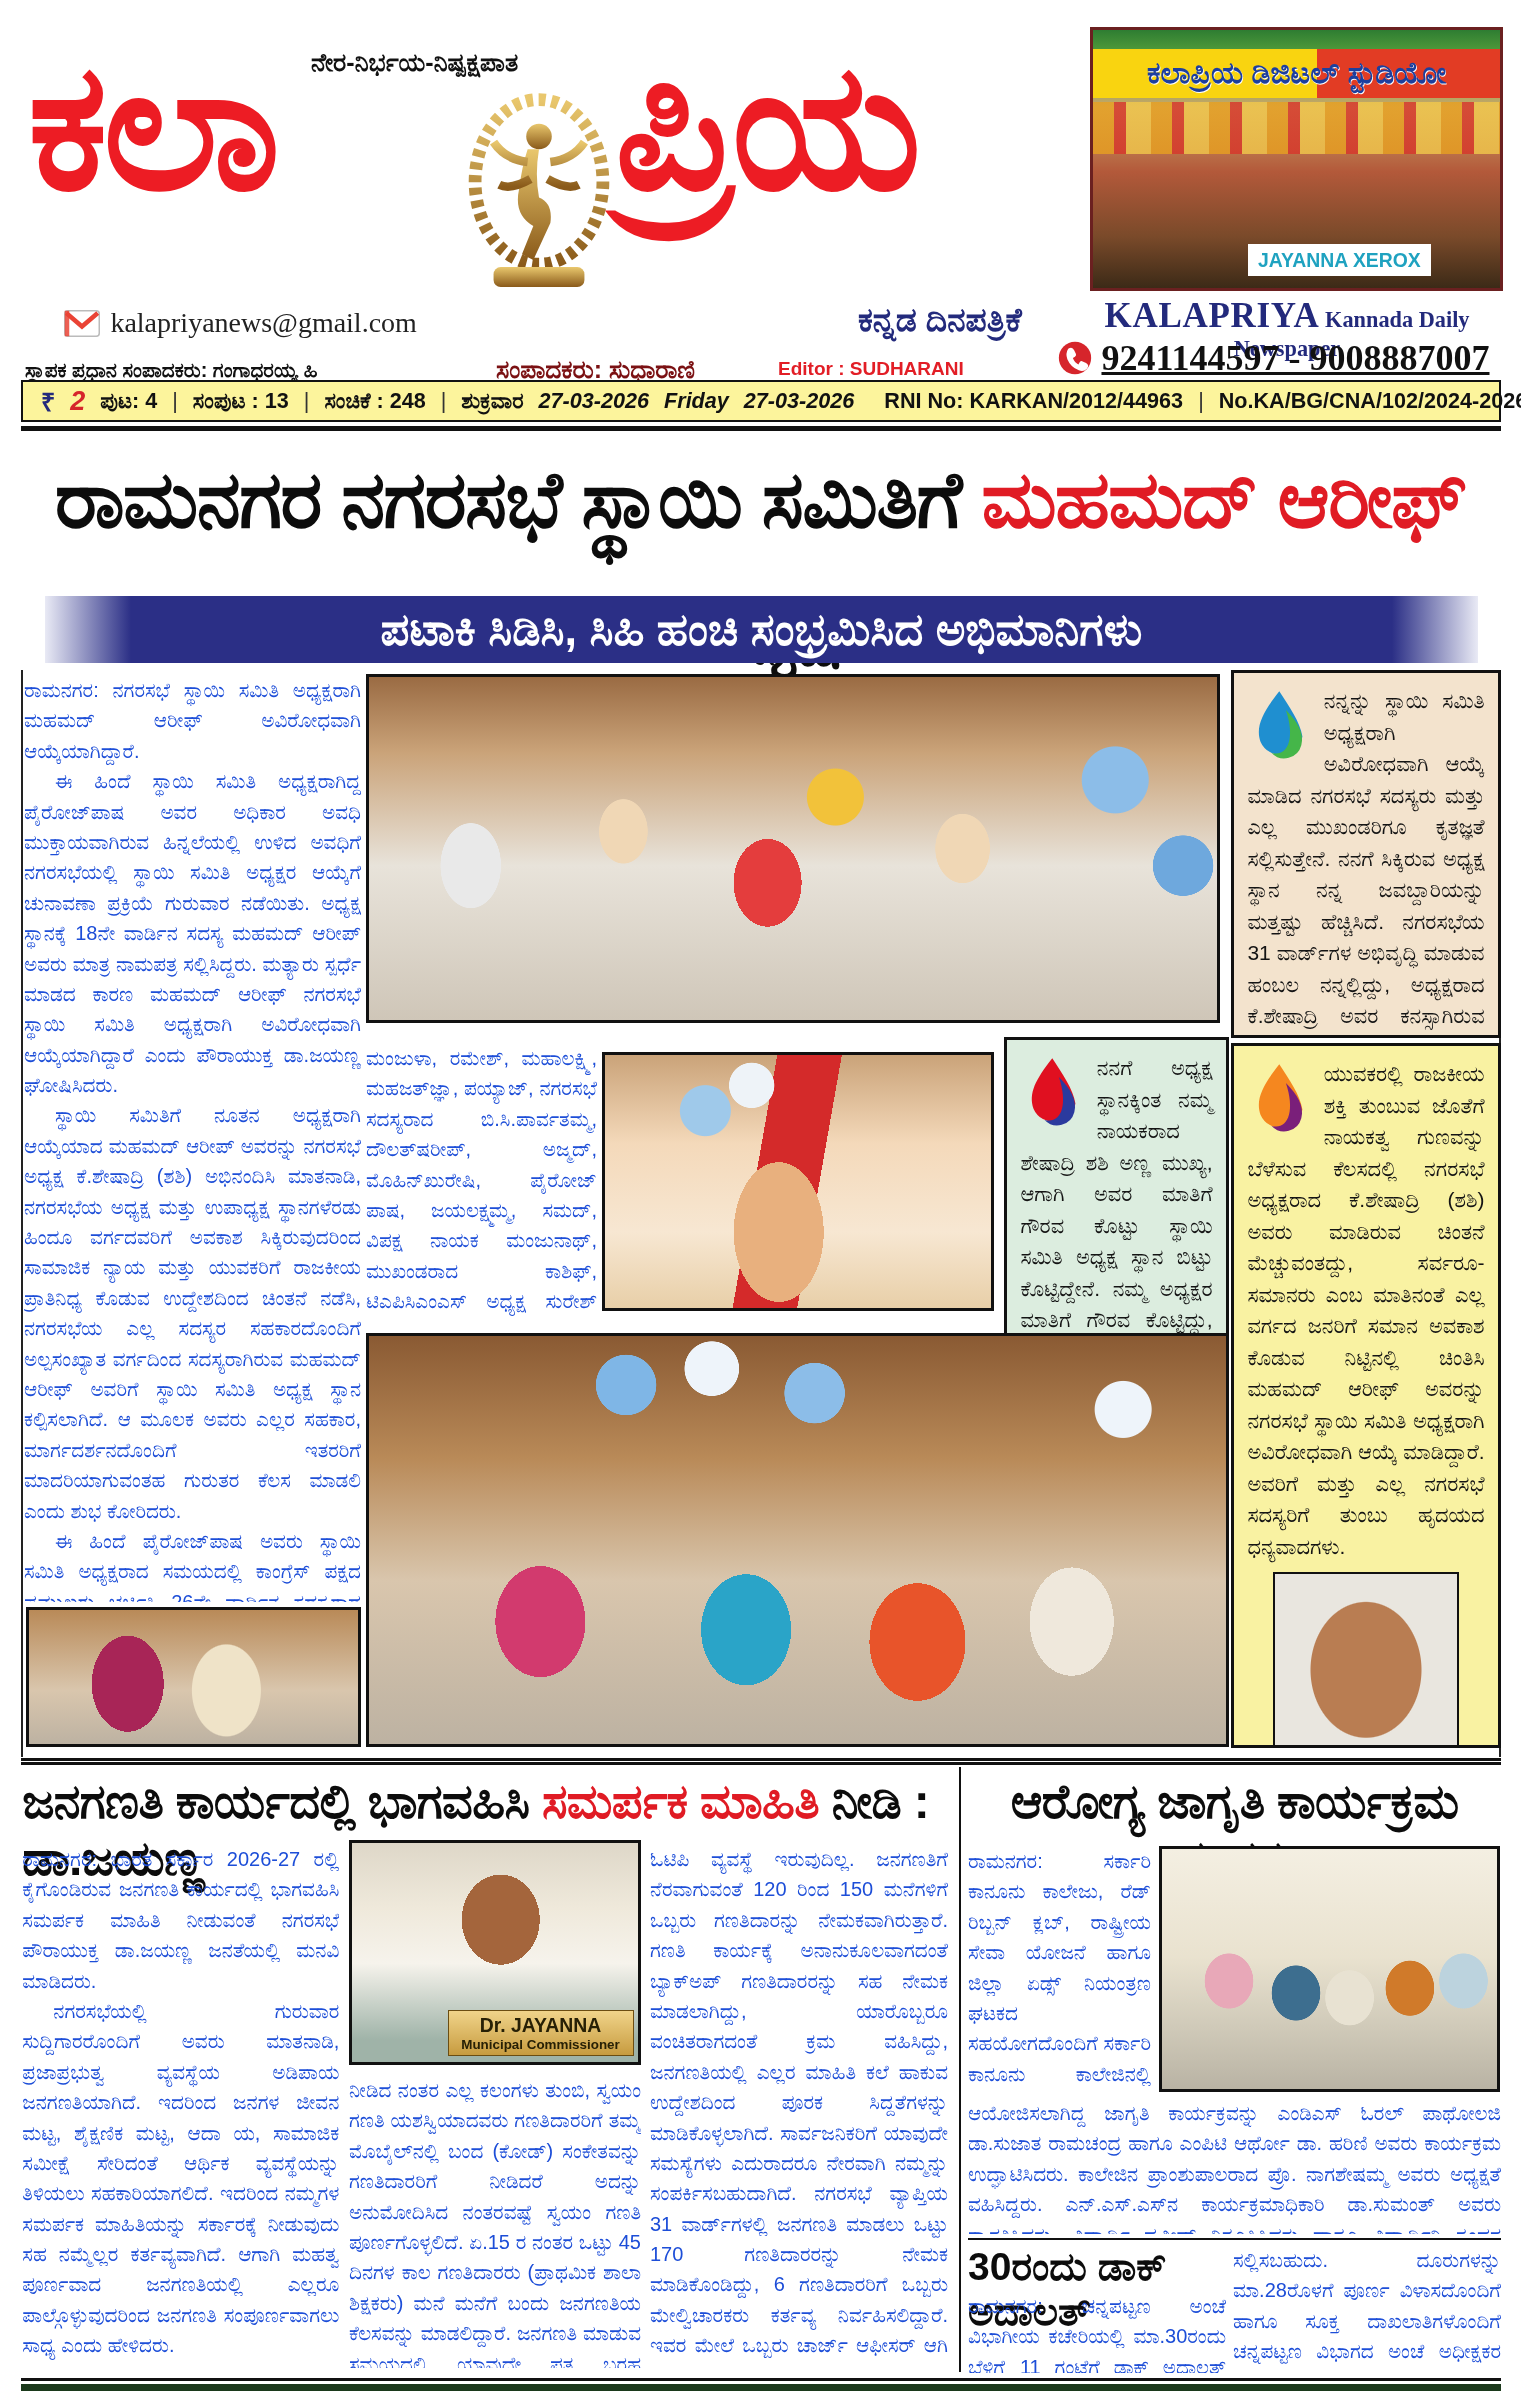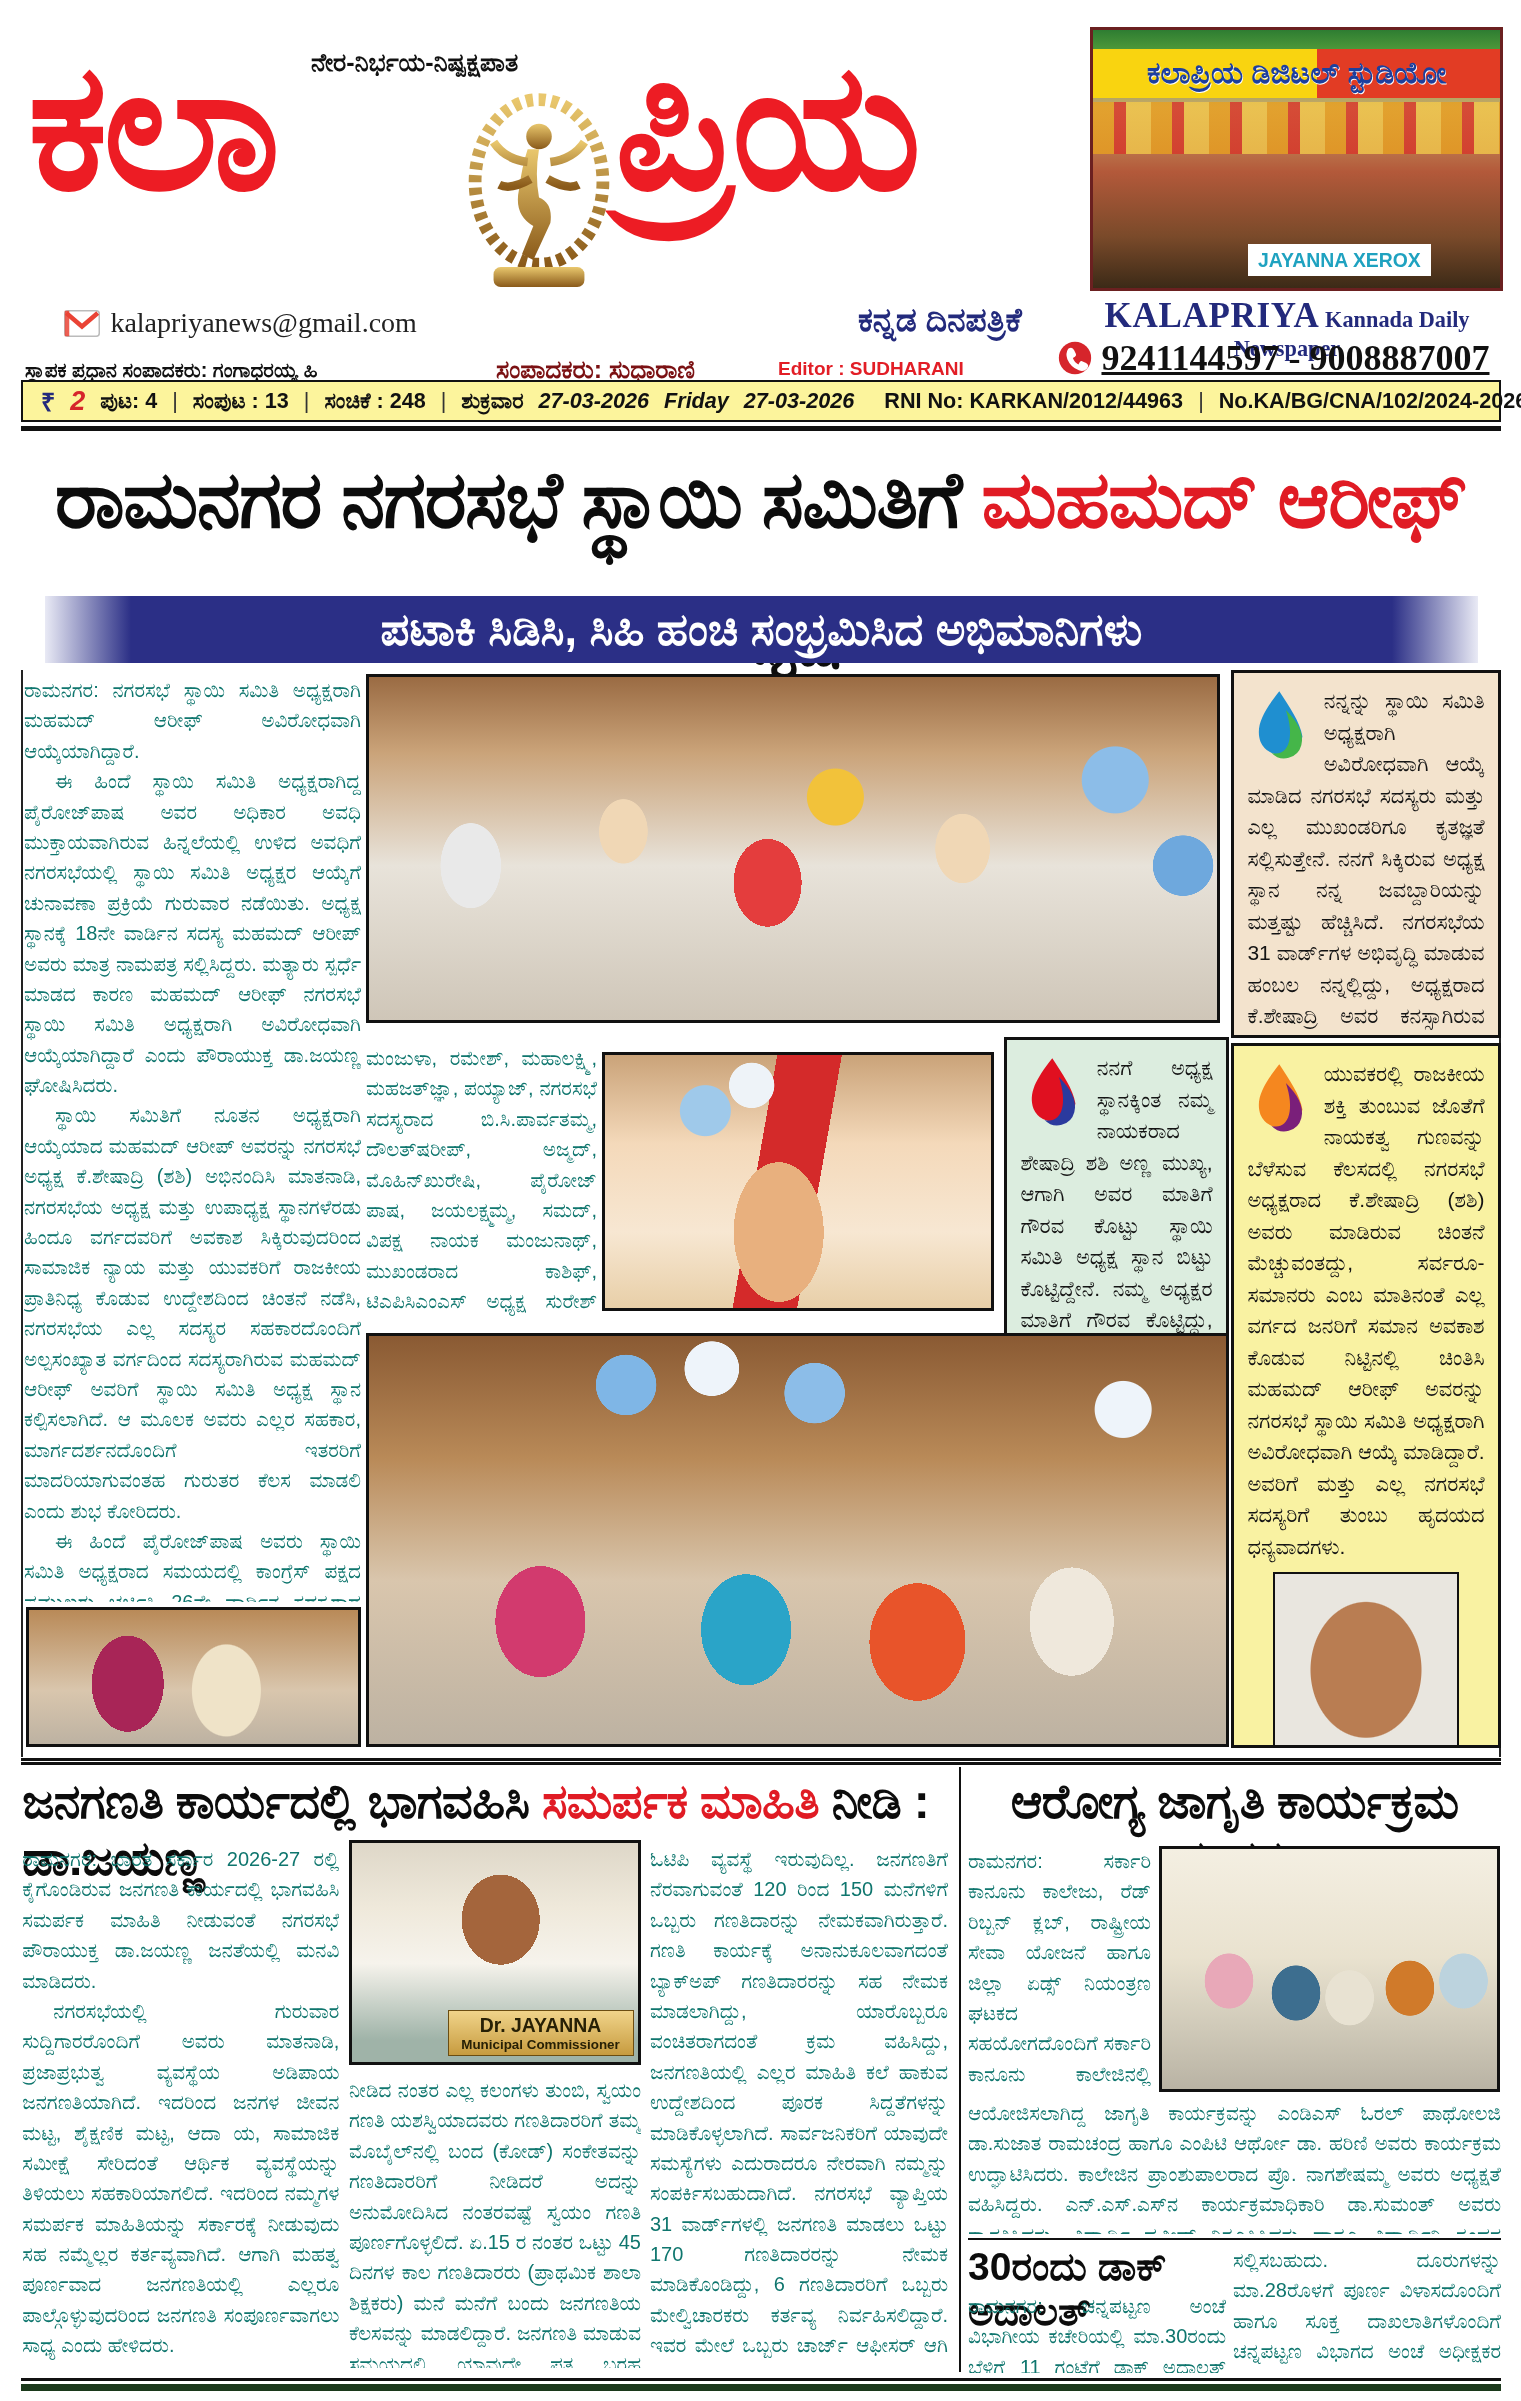--- a/index.html
+++ b/index.html
@@ -42,21 +42,21 @@
 
   .toprule { position:absolute; left:21px; top:426px; width:1480px; height:5.2px; background:#111; }
 
   
   .headline { position:absolute; left:19.4px; top:439px; width:1482px; text-align:center; font-weight:bold; font-size:79px; line-height:1.55; color:#0c0c0c; letter-spacing:-1.5px; }
   .headline .red { color:#e01b24; }
   .subhead { position:absolute; left:45px; top:596px; width:1433px; height:67px; line-height:67px; text-align:center; color:#fff; font-size:45px; font-weight:bold;
              background:linear-gradient(90deg,#e9eaf5 0%,#2b2f86 6%,#2b2f86 94%,#e9eaf5 100%); }
 
   
-  .col { position:absolute; font-size:20px; line-height:1.52; text-align:justify; color:#0f766e; overflow:hidden; }
+  .col { position:absolute; font-size:20px; line-height:1.52; text-align:justify; color:#1d4ed8; overflow:hidden; }
   .col p { text-indent:31px; }
   .col p:first-child { text-indent:0; }
 
   .lead-col1 { left:24px; top:675px; width:337px; height:927px; }
   .names-col { left:366px; top:1043px; width:231px; height:274px; }
 
   
   .ph { position:absolute; border:3px solid #111; overflow:hidden; }
   .photo1 { left:366px; top:674px; width:854px; height:349px;
     background:

